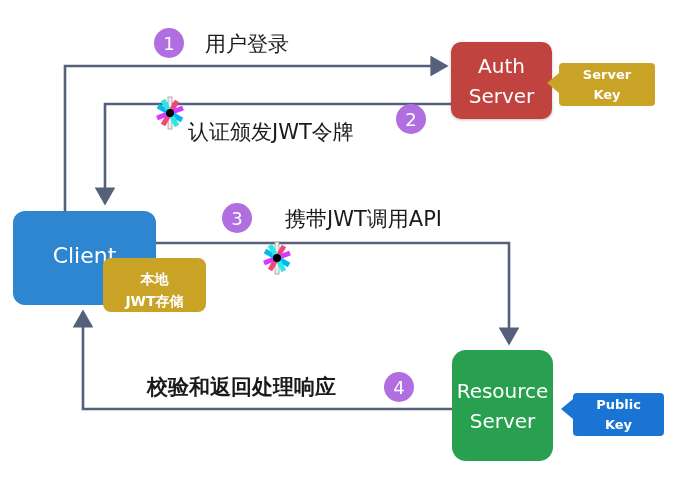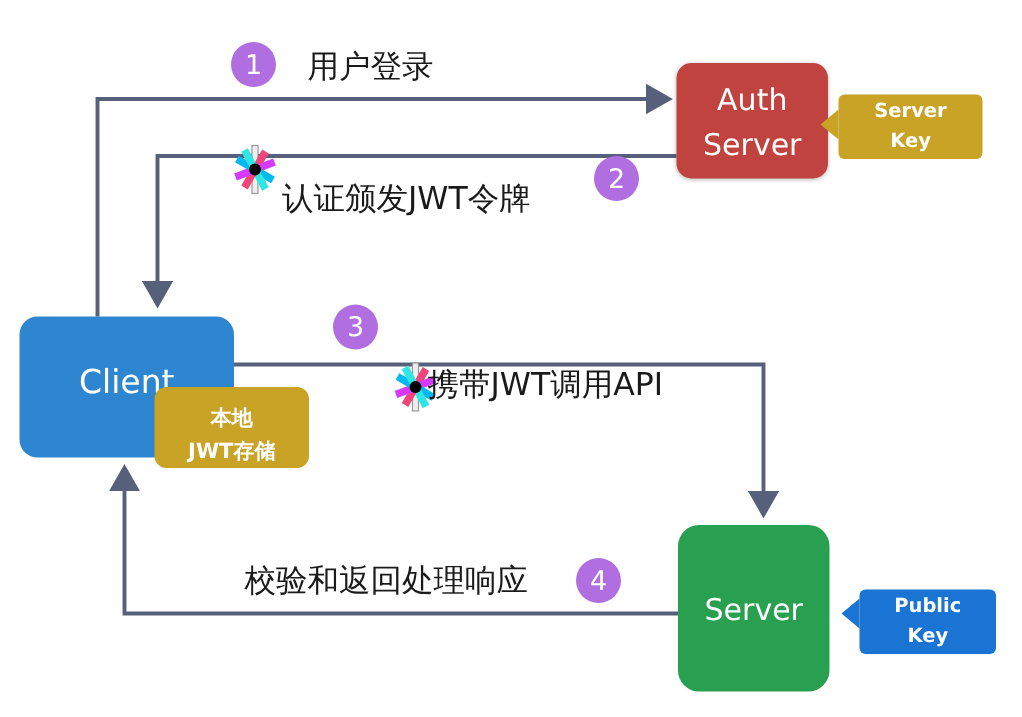--- a/index.html
+++ b/index.html
@@ -89,30 +89,31 @@
 
 <div class="box" id="client">
   <span class="t">Client</span>
 </div>
 <div id="storage">
   <span>本地</span>
   <span>JWT存储</span>
 </div>
 
 <div class="box" id="resource">
+  <span class="t">Resource</span>
   <span class="t">Server</span>
 </div>
 <div class="key" id="pubkey">
   <span>Public</span>
   <span>Key</span>
 </div>
 
 <div class="badge" style="left:154px; top:28px;">1</div>
 <div class="label" style="left:189px; top:30px;margin-left:16px;">用户登录</div>
 
 <div class="badge" style="left:396px; top:104px;">2</div>
 <div class="label" style="left:188px; top:118px;">认证颁发JWT令牌</div>
 
 <div class="badge" style="left:222px; top:203px;">3</div>
-<div class="label" style="left:285px; top:205px;margin-top:37px;">携带JWT调用API</div>
+<div class="label" style="left:285px; top:205px;">携带JWT调用API</div>
 
 <div class="badge" style="left:384px; top:372px;">4</div>
-<div class="label" style="left:163px; top:373px;">校验和返回处理响应</div>
+<div class="label" style="left:147px; top:373px;font-weight:bold;">校验和返回处理响应</div>
 
 </body></html>

